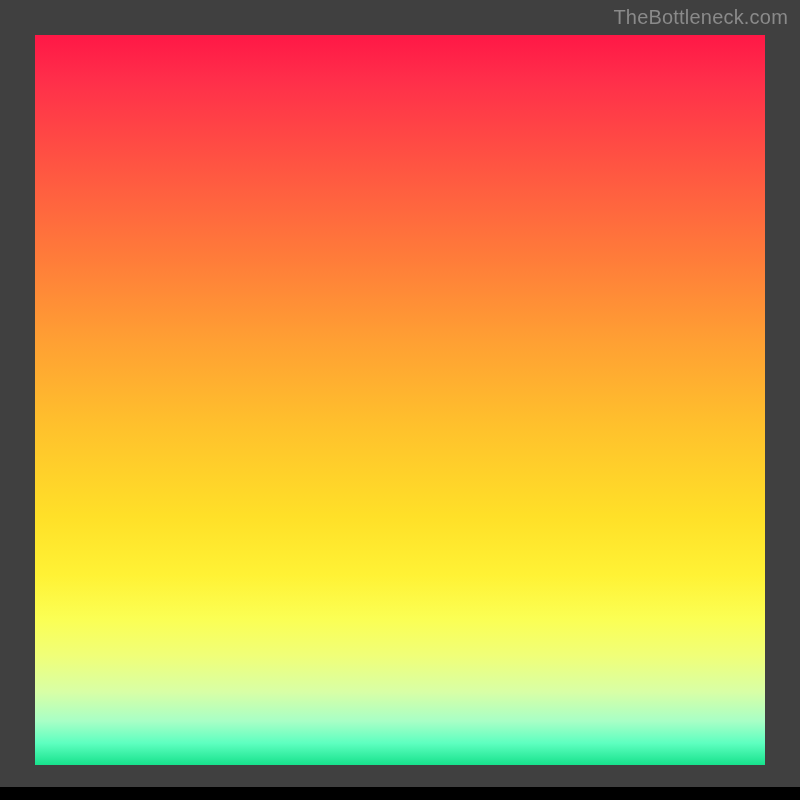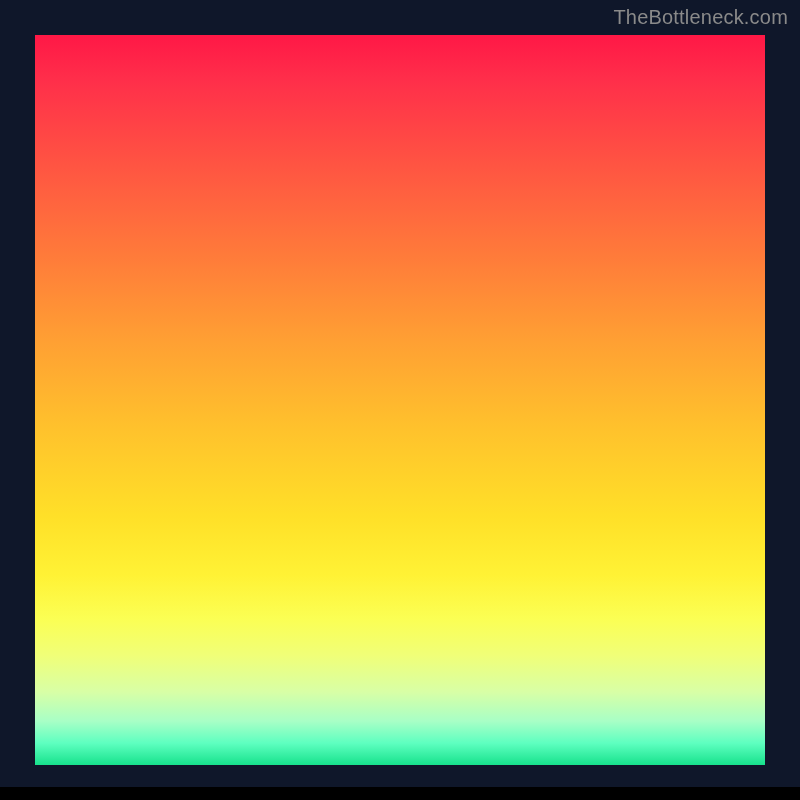--- a/index.html
+++ b/index.html
@@ -9,21 +9,21 @@
     height: 800px;
     background: #000;
     overflow: hidden;
   }
   .frame {
     position: absolute;
     left: 0;
     top: 0;
     width: 800px;
     height: 787px;
-    background: #0f172a;
+    background: #404040;
     text-align: right;
   }
   .plot {
     position: absolute;
     left: 35px;
     top: 35px;
     width: 730px;
     height: 730px;
     overflow: hidden;
   }

